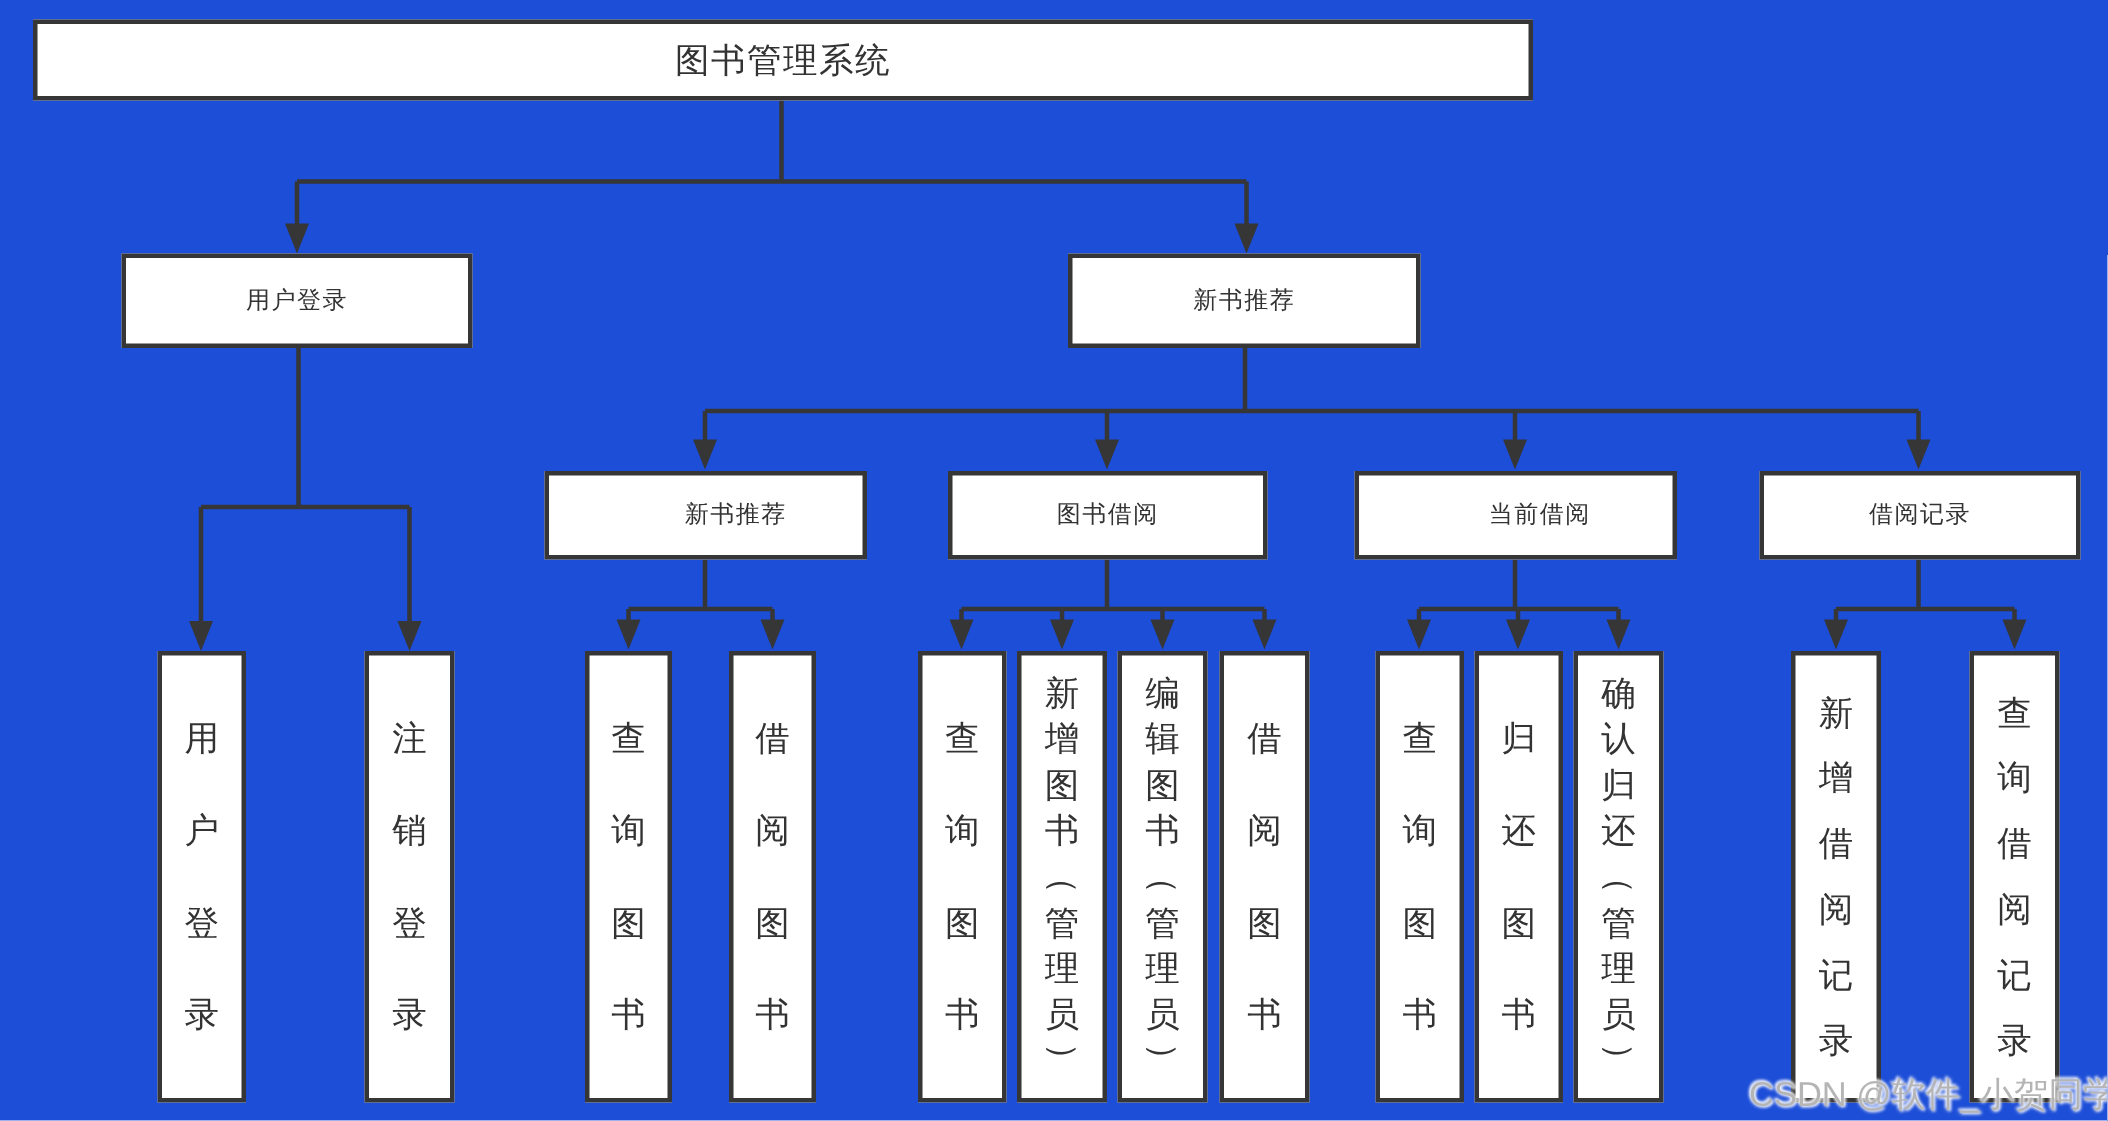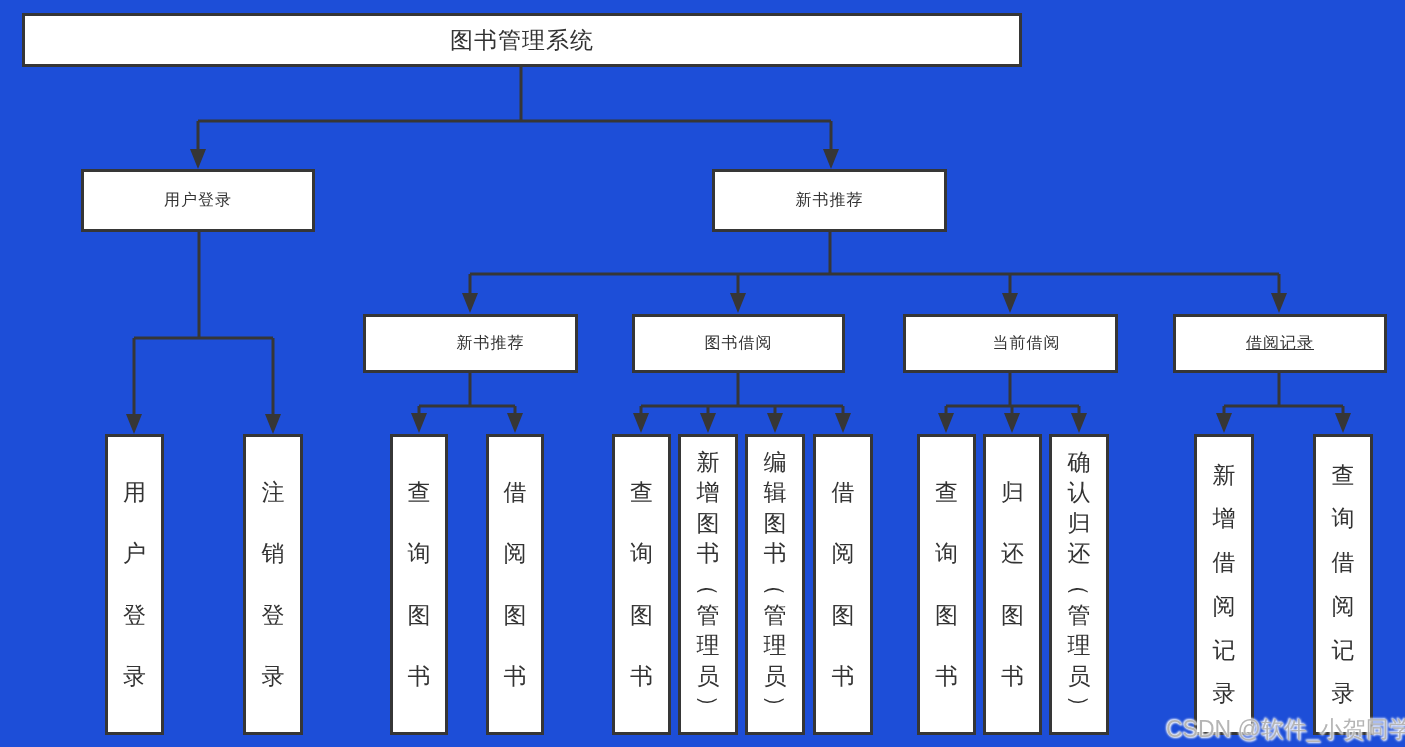--- a/index.html
+++ b/index.html
@@ -123,21 +123,21 @@
 
   <div class="node hnode" style="left:363px; top:314px; width:215px; height:59px;padding-left:40px;">
     <span>新书推荐</span>
   </div>
   <div class="node hnode" style="left:632px; top:314px; width:213px; height:59px;">
     <span>图书借阅</span>
   </div>
   <div class="node hnode" style="left:903px; top:314px; width:215px; height:59px;padding-left:32px;">
     <span>当前借阅</span>
   </div>
-  <div class="node hnode" style="left:1173px; top:314px; width:214px; height:59px;text-decoration:underline;">
+  <div class="node hnode" style="left:1173px; top:314px; width:214px; height:59px;">
     <span>借阅记录</span>
   </div>
 
   <div class="node vnode" style="left:105px; top:434px; width:59px; height:301px;">
     <span class="vlabel">
         <span>用</span>
         <span>户</span>
         <span>登</span>
         <span>录</span>
       </span>

